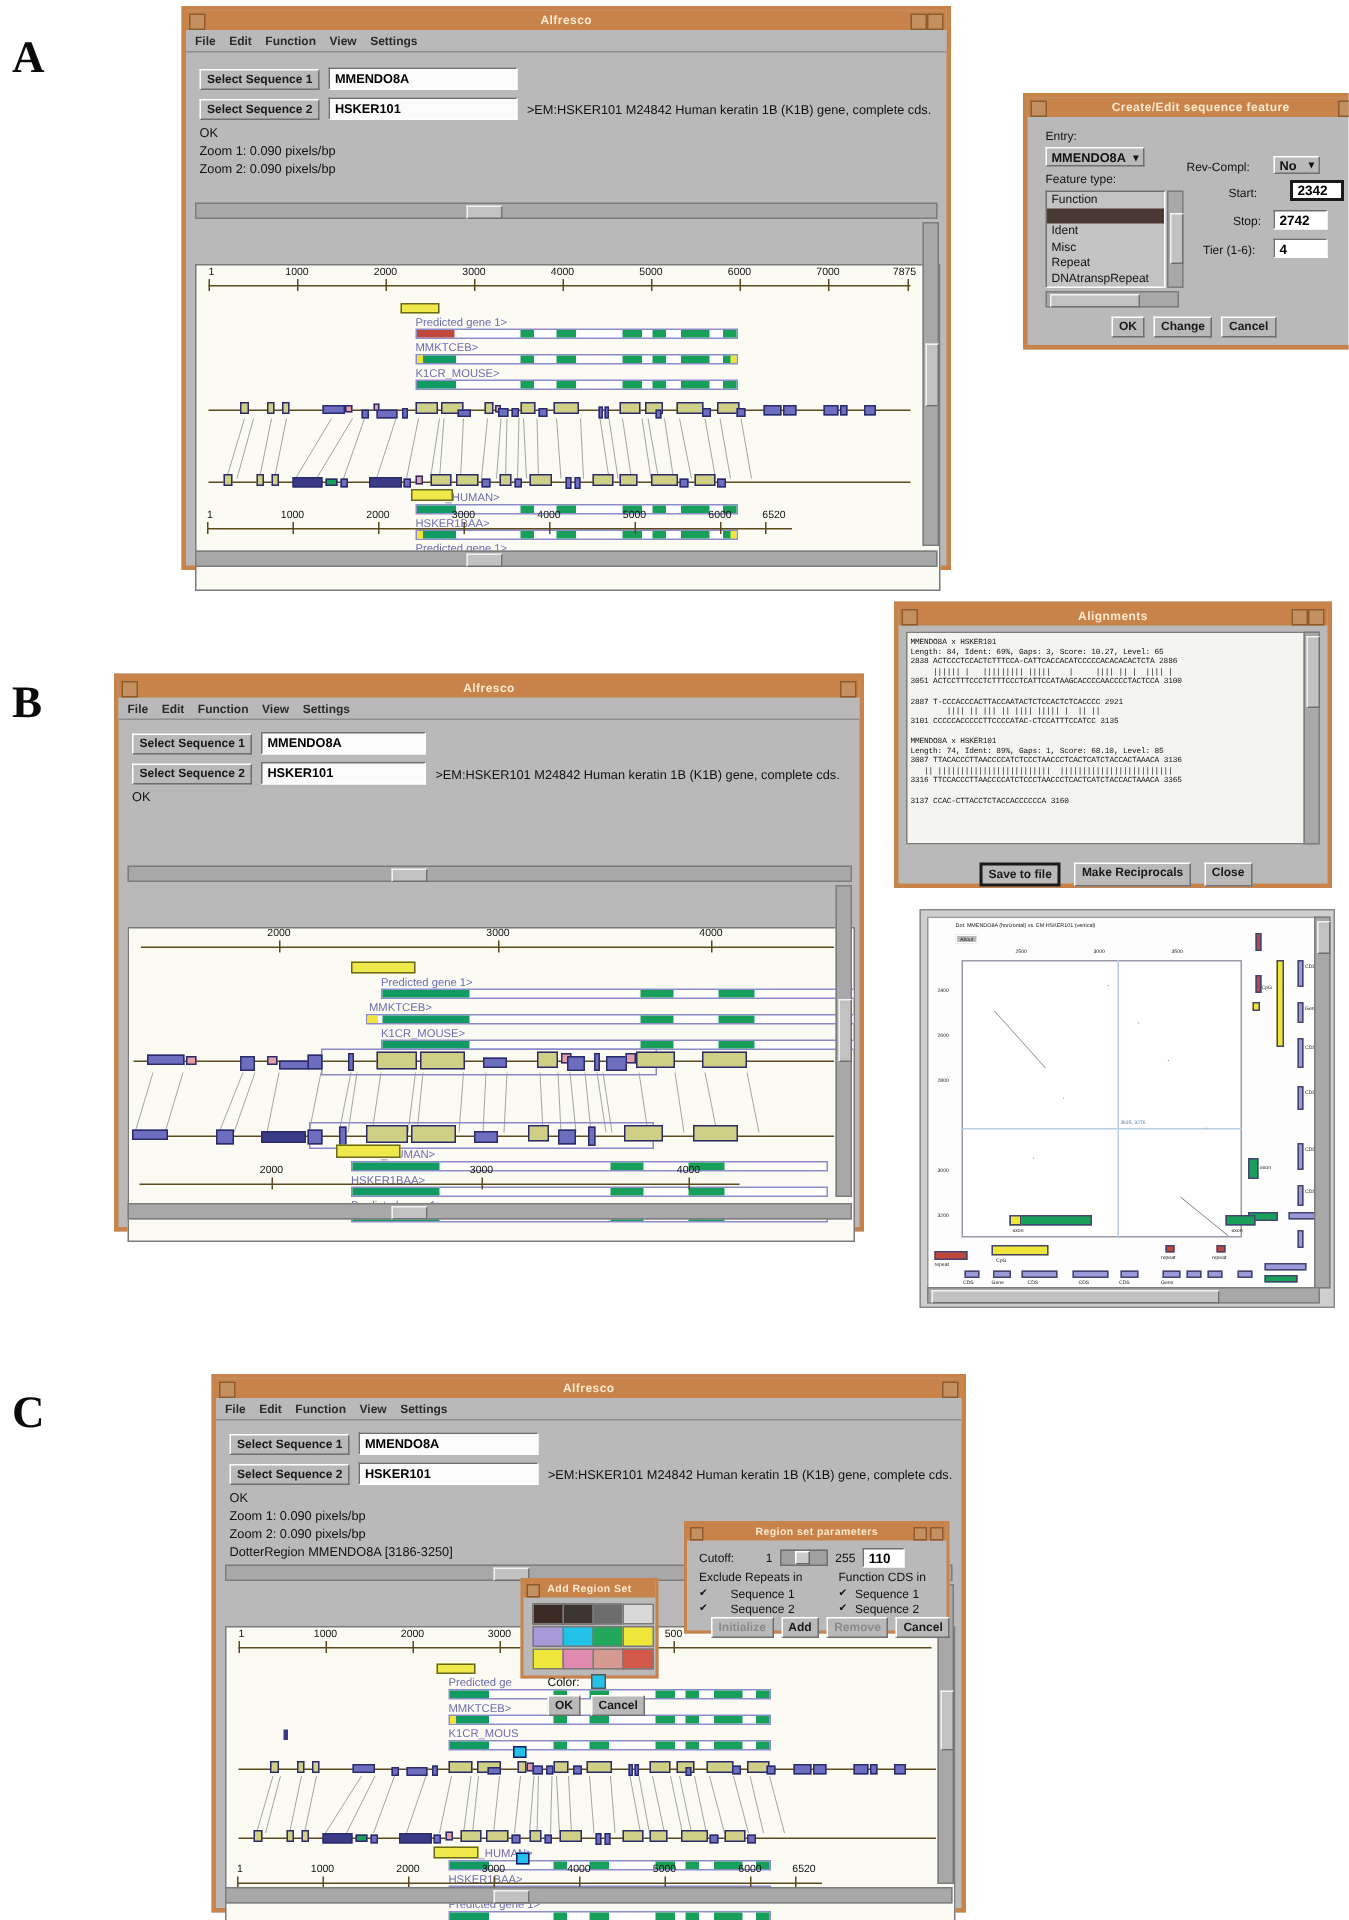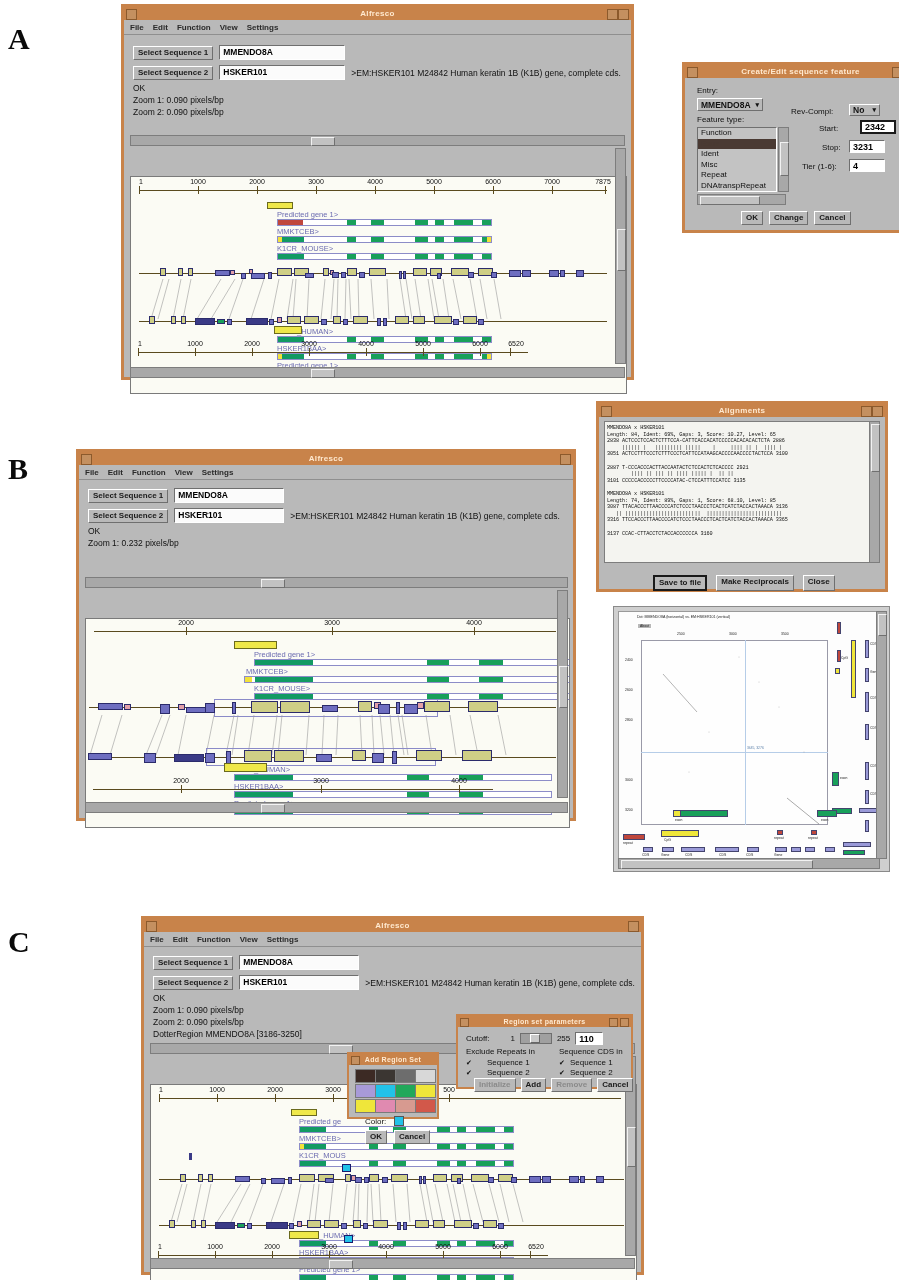--- a/index.html
+++ b/index.html
@@ -342,21 +342,21 @@
   <div class="lbl" style="position:absolute;left:106px;top:42px;">Rev-Compl:</div>
   <div class="optmenu" style="position:absolute;left:164px;top:39px;width:31px;height:12px;">
     <span>No</span>
     <span style="font-size:7px;">▾</span>
   </div>
 
   <div class="lbl" style="position:absolute;left:134px;top:59px;">Start:</div>
   <div class="dlgfield focus" style="position:absolute;left:164px;top:55px;width:36px;height:14px;margin-left:11px;">2342</div>
 
   <div class="lbl" style="position:absolute;left:137px;top:78px;">Stop:</div>
-  <div class="dlgfield" style="position:absolute;left:164px;top:75px;width:36px;height:13px;">3231</div>
+  <div class="dlgfield" style="position:absolute;left:164px;top:75px;width:36px;height:13px;">2742</div>
 
   <div class="lbl" style="position:absolute;left:117px;top:97px;">Tier (1-6):</div>
   <div class="dlgfield" style="position:absolute;left:164px;top:94px;width:36px;height:13px;">4</div>
 
   <div style="position:absolute;left:56px;top:146px;display:flex;gap:6px;">
     <div class="mbtn">OK</div>
     <div class="mbtn">Change</div>
     <div class="mbtn">Cancel</div>
   </div>
 </div>
@@ -381,21 +381,20 @@
     <div style="display:flex;align-items:center;gap:6px;">
       <div class="mbtn">Select Sequence 1</div>
       <div class="field" style="width:110px;">MMENDO8A</div>
     </div>
     <div style="display:flex;align-items:center;gap:6px;margin-top:5px;">
       <div class="mbtn">Select Sequence 2</div>
       <div class="field" style="width:110px;">HSKER101</div>
       <div class="stat">&gt;EM:HSKER101 M24842 Human keratin 1B (K1B) gene, complete cds.</div>
     </div>
     <div class="stat" style="margin-top:2px;">OK</div>
-    <div class="stat">Zoom 1: 0.232 pixels/bp</div>
   </div>
 
   <div class="sb-h" style="left:6px;top:125px;width:483px;">
     <div class="sb-thumb" style="left:175px;top:1px;width:22px;height:7px;"></div>
   </div>
 
   <div class="canvas" style="left:6px;top:138px;width:483px;height:208px;">
     <div class="ruler" style="left:8px;top:3px;width:462px;">
       <div class="axis"></div>
       <div class="tk" style="left:92px;"></div>
@@ -945,21 +944,21 @@
     <span class="lbl">Cutoff:</span>
     <span class="lbl" style="margin-left:16px;">1</span>
     <div style="width:30px;height:9px;background:#a0a0a0;border:1px solid #6f6f6f;position:relative;">
       <div style="position:absolute;left:9px;top:0px;width:8px;height:7px;background:#cacaca;border:1px solid #fff;border-right-color:#666;border-bottom-color:#666;"></div>
     </div>
     <span class="lbl">255</span>
     <div class="dlgfield" style="width:28px;height:13px;">110</div>
   </div>
 
   <div class="lbl" style="position:absolute;left:8px;top:31px;">Exclude Repeats in</div>
-  <div class="lbl" style="position:absolute;left:101px;top:31px;">Sequence CDS in</div>
+  <div class="lbl" style="position:absolute;left:101px;top:31px;">Function CDS in</div>
 
   <div style="position:absolute;left:8px;top:42px;display:flex;align-items:center;gap:5px;">
     <span class="chk">✔</span>
     <span class="lbl" style="margin-left:9px;">Sequence 1</span>
   </div>
   <div style="position:absolute;left:8px;top:52px;display:flex;align-items:center;gap:5px;">
     <span class="chk">✔</span>
     <span class="lbl" style="margin-left:9px;">Sequence 2</span>
   </div>
   <div style="position:absolute;left:101px;top:42px;display:flex;align-items:center;gap:4px;">

